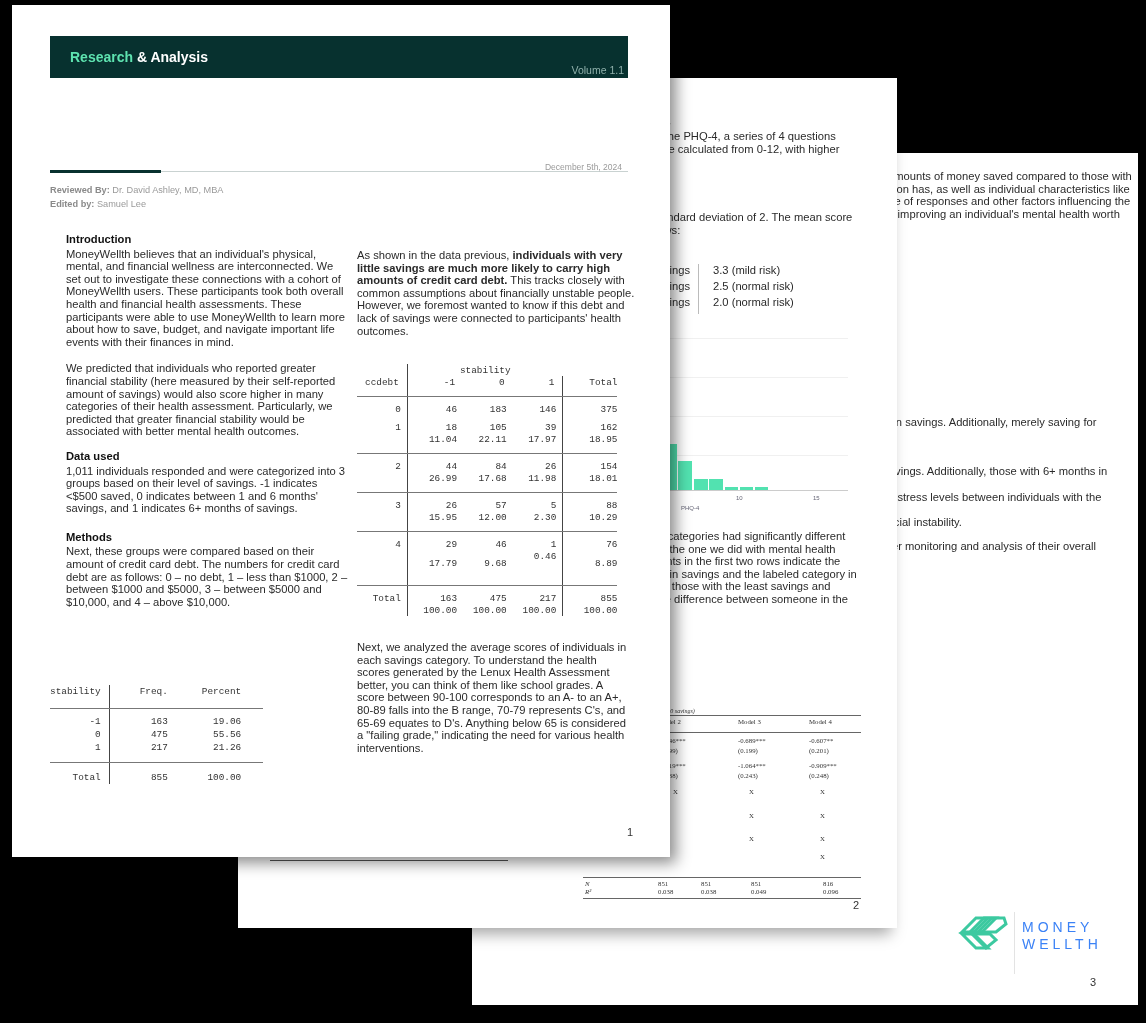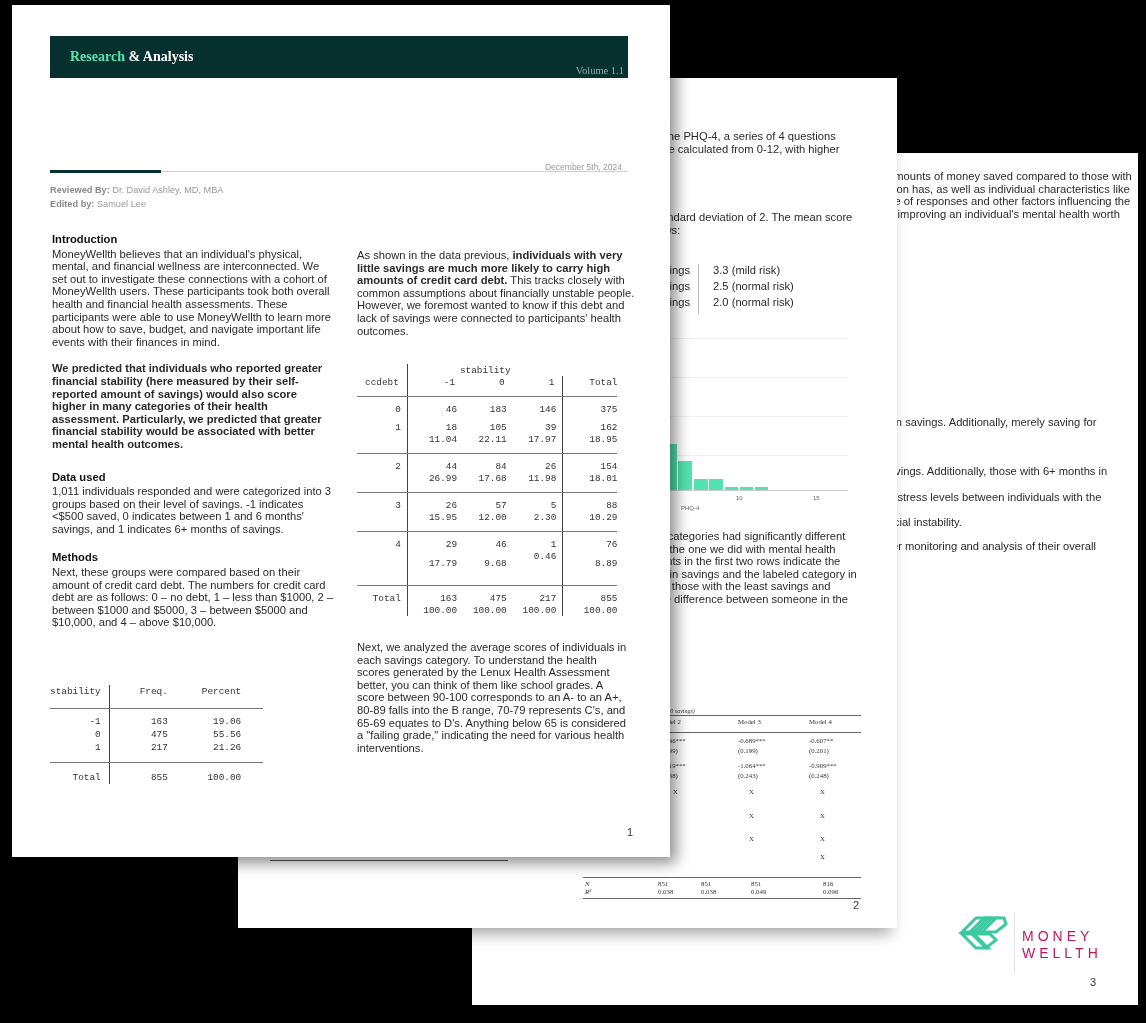--- a/index.html
+++ b/index.html
@@ -8,31 +8,31 @@
   .page { position:absolute; background:#fff; overflow:hidden; box-shadow: -6px 6px 14px rgba(0,0,0,0.35); }
   #page3 { left:472px; top:153px; width:666px; height:852px; z-index:1; }
   #page2 { left:238px; top:78px; width:659px; height:850px; z-index:2; }
   #page1 { left:12px; top:5px; width:658px; height:852px; z-index:3; box-shadow: 6px 6px 14px rgba(0,0,0,0.45); }
 
   .body-text { font-size:11.2px; line-height:12.6px; color:#2a2a2a; }
   .sec-title { font-weight:bold; font-size:11.2px; color:#111; margin:0 0 2px 0; }
   .mono { font-family:"Liberation Mono", "DejaVu Sans Mono", monospace; font-size:9.4px; color:#333; }
 
   
-  .banner { position:absolute; left:38px; top:31px; width:578px; height:42px; background:#07312f;font-family:Liberation Serif, serif; }
+  .banner { position:absolute; left:38px; top:31px; width:578px; height:42px; background:#07312f; }
   .banner-title { position:absolute; left:20px; top:13px; font-size:14px; font-weight:bold; color:#fff; }
   .banner-title .accent { color:#5ee3b0; }
   .banner-vol { position:absolute; right:4px; bottom:2px; font-size:10.5px; color:#8fb0ab; }
   .doc-title { position:absolute; left:38px; top:95px; width:590px; font-size:16.5px; line-height:20px; font-weight:bold; color:#111; }
   .rule { position:absolute; left:38px; top:166px; width:578px; height:1px; background:#c9d2d1; }
   .rule-accent { position:absolute; left:38px; top:165px; width:111px; height:3px; background:#07312f; }
   .date { position:absolute; right:48px; top:157px; font-size:8.5px; color:#9a9a9a; }
   .meta { position:absolute; left:38px; font-size:9.2px; color:#9a9a9a; }
   .meta b { color:#8a8a8a; }
-  .col-left { position:absolute; left:40px; top:228px; width:282px; }
+  .col-left { position:absolute; left:54px; top:228px; width:282px; }
   .col-right { position:absolute; left:345px; top:244px; width:285px; }
   .para { margin:0 0 12px 0; }
 
   table.freq { position:absolute; left:38px; top:680px; border-collapse:collapse; }
   table.freq td { padding:0 8px; text-align:right; height:13px; }
   .vline { border-right:1px solid #444; }
   .hline-b td { border-bottom:1px solid #777; }
 
   table.xtab { position:absolute; left:345px; top:359px; border-collapse:collapse; }
   table.xtab td { padding:0 6px; text-align:right; height:12px; }
@@ -44,21 +44,21 @@
   .hist .axis { position:absolute; left:0; bottom:32px; width:250px; height:1px; background:#ccc; }
   .hist .tick { position:absolute; font-size:6px; color:#667; bottom:22px; }
   .hist .xlabel { position:absolute; font-size:6px; color:#667; bottom:12px; left:112px; }
 
   .reg { position:absolute; font-family:"Liberation Serif", "DejaVu Serif", serif; font-size:6.8px; color:#333; }
   .reg-caption { font-style:italic; font-size:6px; }
 
   
   .p3-text { position:absolute; left:-30px; width:690px; }
   .logo { position:absolute; left:486px; top:757px; }
-  .logo-text { position:absolute; left:64px; top:18px; font-size:14px; letter-spacing:4px; line-height:17px; color:#be185d; }
+  .logo-text { position:absolute; left:64px; top:9px; font-size:14px; letter-spacing:4px; line-height:17px; color:#3b82f6; }
   .logo-divider { position:absolute; left:56px; top:2px; width:1px; height:62px; background:#e3e3e3; }
 </style>
 </head>
 <body>
 
 <div class="page" id="page3">
   <div class="p3-text body-text" style="top:7px; left:-30px;">
     <div style="width:690px; margin-top:10px; text-indent:0; margin-left:-220px; padding-left:220px;">We found significant differences in, stress, and PHQ-4 scores, with individuals with higher amounts of money saved compared to those with &lt;$500 saved. These differences remain even when controlling for the amount of debt a person has, as well as individual characteristics like age, gender, and race. The R2 value is low for each of these models, indicating a wide range of responses and other factors influencing the outcome, but the significant differences in these outcomes makes the amount of savings for improving an individual's mental health worth further consider.</div>
   </div>
   <div class="body-text" style="position:absolute; top:222px; left:-250px; width:940px;">
@@ -206,21 +206,21 @@
   </div>
   <div class="rule"></div>
   <div class="rule-accent"></div>
   <div class="date">December 5th, 2024</div>
   <div class="meta" style="top:180px;"><b>Reviewed By:</b><span> Dr. David Ashley, MD, MBA</span></div>
   <div class="meta" style="top:194px;"><b>Edited by:</b><span> Samuel Lee</span></div>
 
   <div class="col-left body-text">
     <div class="sec-title">Introduction</div>
     <div class="para" style="margin-bottom:14px;">MoneyWellth believes that an individual's physical, mental, and financial wellness are interconnected. We set out to investigate these connections with a cohort of MoneyWellth users. These participants took both overall health and financial health assessments. These participants were able to use MoneyWellth to learn more about how to save, budget, and navigate important life events with their finances in mind.</div>
-    <div class="para" style="margin-bottom:20px;font-weight:bold;">We predicted that individuals who reported greater financial stability (here measured by their self-reported amount of savings) would also score higher in many categories of their health assessment. Particularly, we predicted that greater financial stability would be associated with better mental health outcomes.</div>
+    <div class="para" style="margin-bottom:12px;">We predicted that individuals who reported greater financial stability (here measured by their self-reported amount of savings) would also score higher in many categories of their health assessment. Particularly, we predicted that greater financial stability would be associated with better mental health outcomes.</div>
     <div class="sec-title">Data used</div>
     <div class="para" style="margin-bottom:16px;">1,011 individuals responded and were categorized into 3 groups based on their level of savings. -1 indicates &lt;$500 saved, 0 indicates between 1 and 6 months' savings, and 1 indicates 6+ months of savings.</div>
     <div class="sec-title">Methods</div>
     <div class="para">Next, these groups were compared based on their amount of credit card debt. The numbers for credit card debt are as follows: 0 – no debt, 1 – less than $1000, 2 – between $1000 and $5000, 3 – between $5000 and $10,000, and 4 – above $10,000.</div>
   </div>
 
   <table class="freq mono">
     <tbody>
         <tr class="hline-b">
       <td class="vline" style="padding:0 8px 10px 0;">stability</td>

